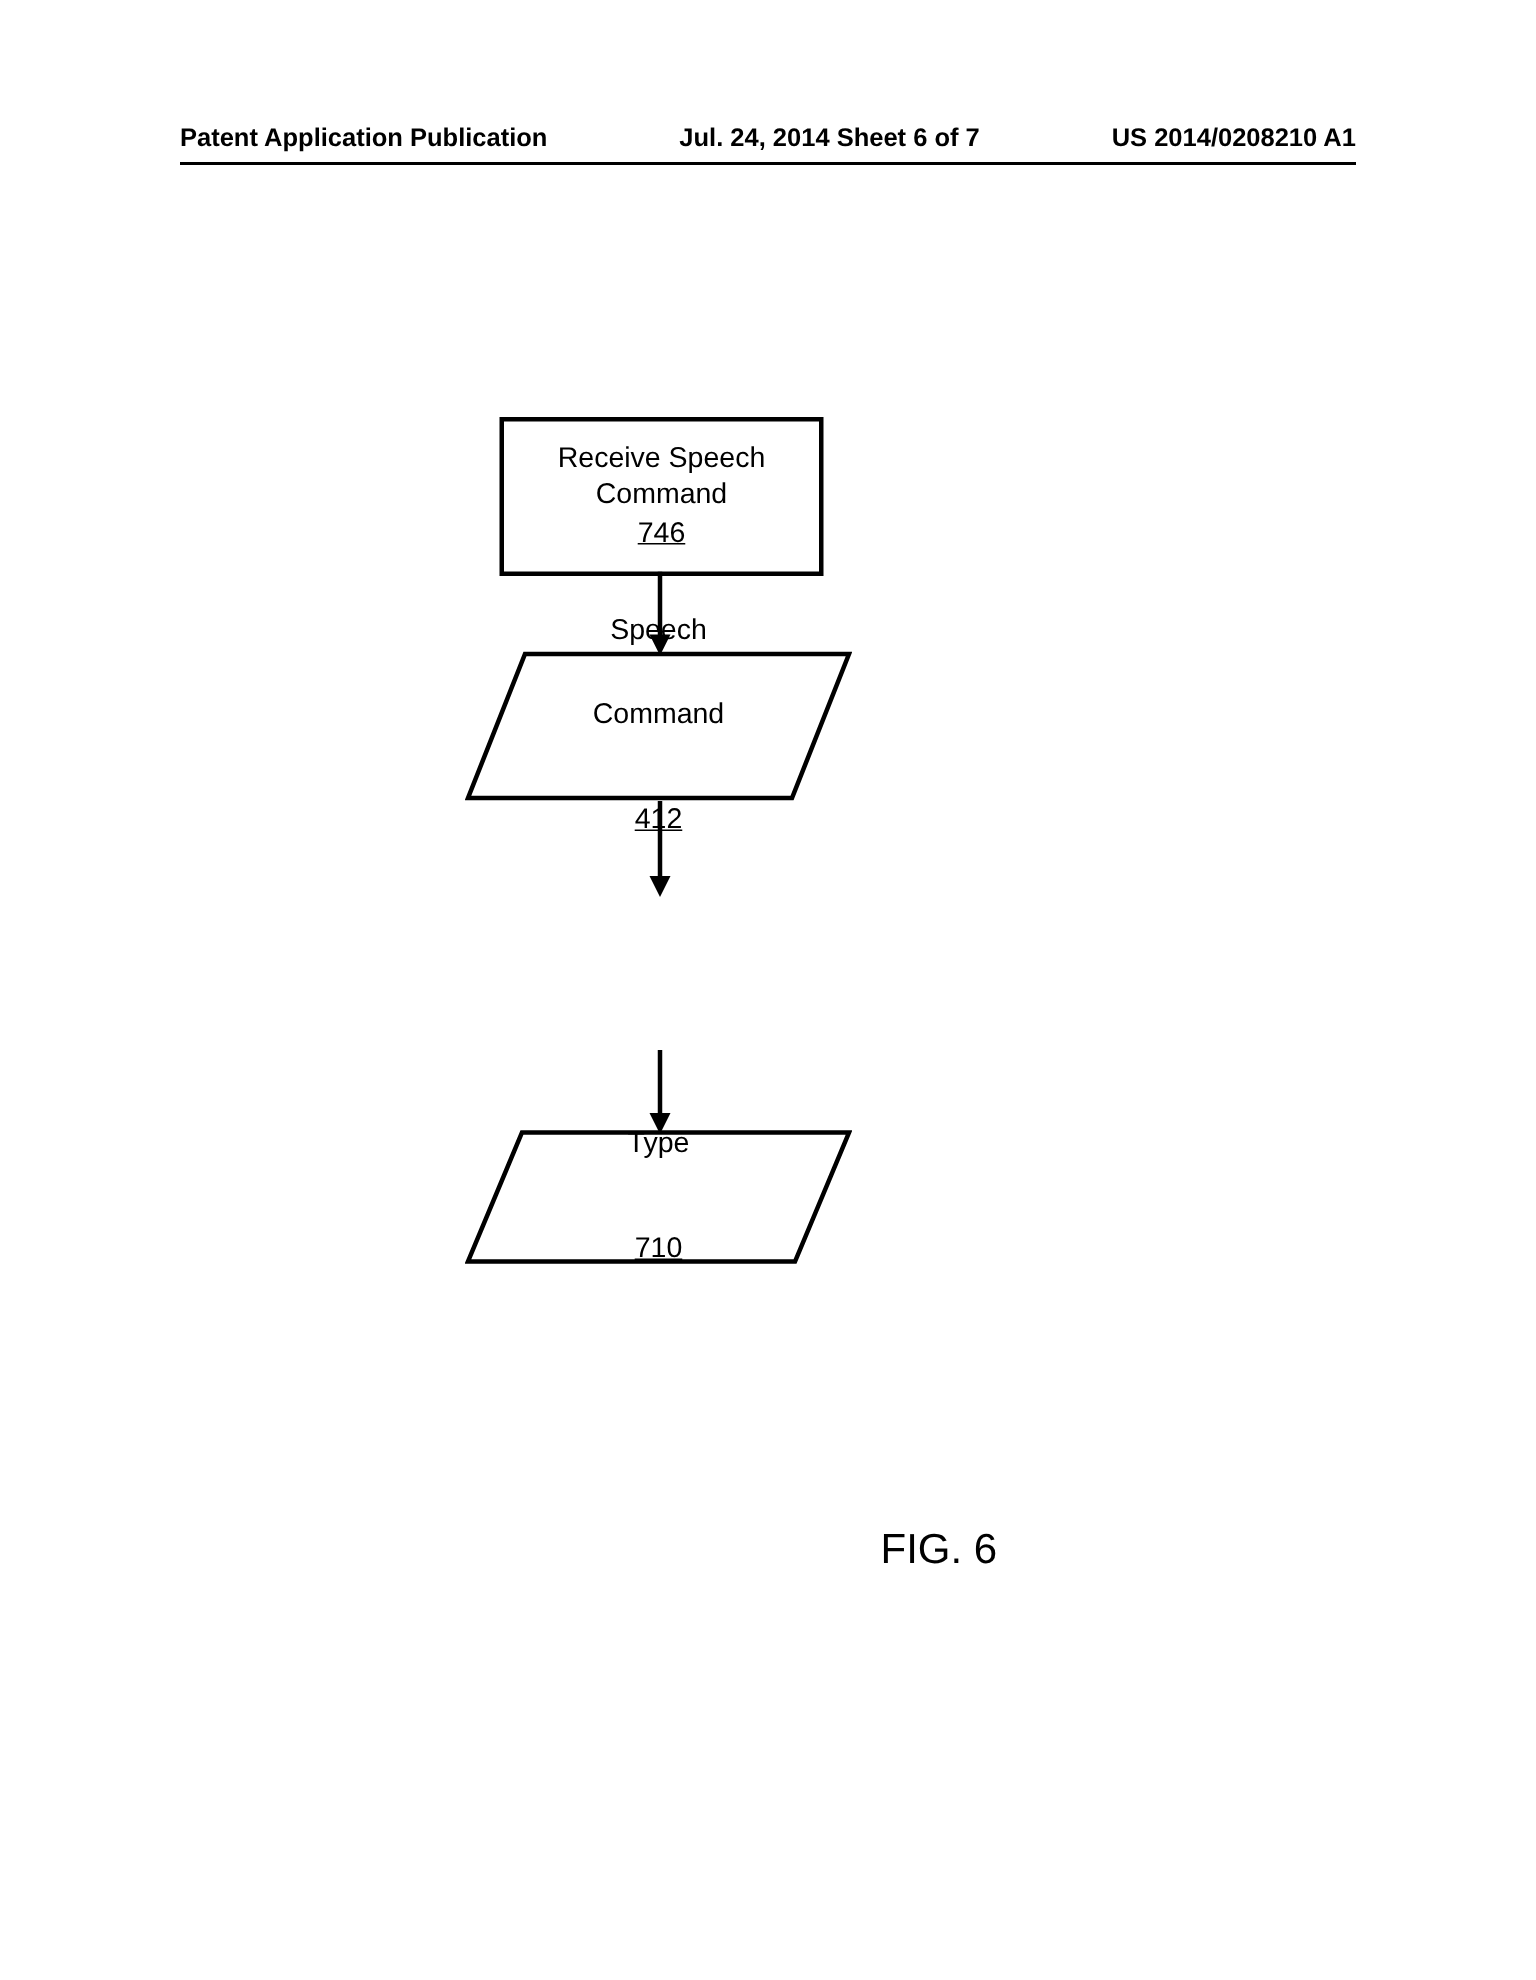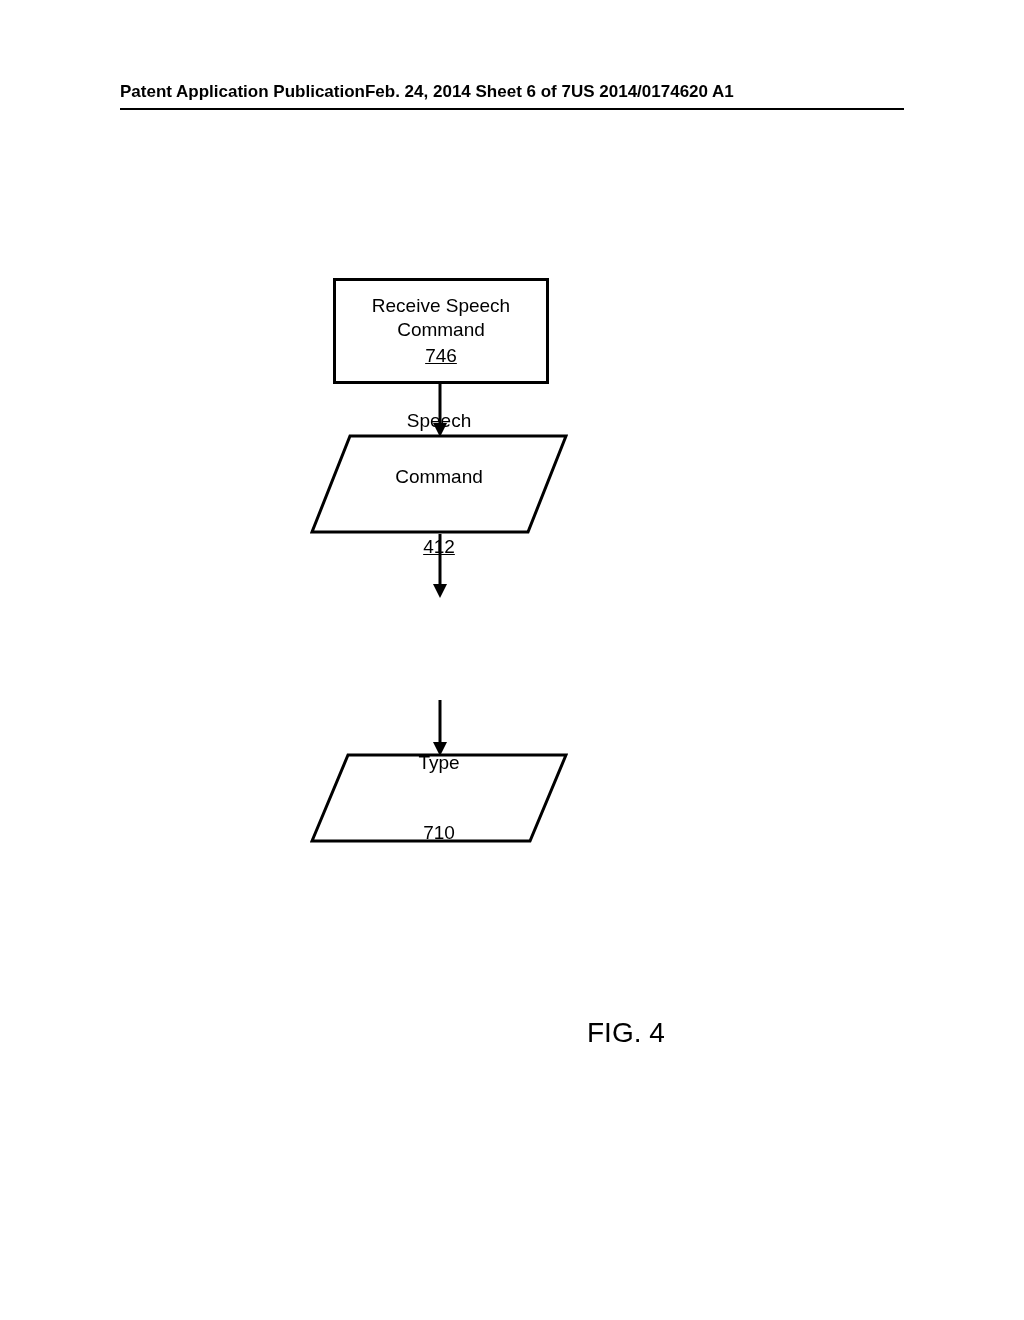--- a/index.html
+++ b/index.html
@@ -15,23 +15,24 @@
     position: relative;
     width: 1024px;
     height: 1320px;
   }
   .header {
     position: absolute;
     top: 82px;
     left: 120px;
     right: 120px;
     display: flex;
-    justify-content: flex-start;
+    justify-content: space-between;
     font-size: 17px;
     font-weight: bold;
+    gap: 32px;
   }
   .header-rule {
     position: absolute;
     top: 108px;
     left: 120px;
     right: 120px;
     border-top: 2px solid #000;
   }
   .diagram {
     position: absolute;
@@ -89,22 +90,22 @@
     font-family: Arial, Helvetica, sans-serif;
   }
 </style>
 </head>
 <body>
 
 <div class="page">
 
   <div class="header">
     <span>Patent Application Publication</span>
-    <span>Feb. 24, 2014  Sheet 6 of 7</span>
-    <span>US 2014/0174620 A1</span>
+    <span>Jul. 24, 2014  Sheet 6 of 7</span>
+    <span>US 2014/0208210 A1</span>
   </div>
   <div class="header-rule"></div>
 
   <div class="diagram">
 
     <div class="box" style="left:333px; top:278px; width:210px; height:100px;">
       <span>Receive Speech</span>
       <span>Command</span>
       <span class="ref">746</span>
     </div>
@@ -139,16 +140,16 @@
     <div class="parallelogram-wrap" style="left:310px; top:753px; width:258px; height:90px;">
       <svg class="parallelogram-svg" width="258" height="90">
         <polygon points="38,2 256,2 220,88 2,88" fill="#fff" stroke="#000" stroke-width="3"></polygon>
       </svg>
       <div class="parallelogram-text">
         <span>Type</span>
         <span class="ref">710</span>
       </div>
     </div>
 
-    <div class="fig-label" style="left:587px; top:1017px;">FIG. 4</div>
+    <div class="fig-label" style="left:587px; top:1017px;">FIG. 6</div>
 
   </div>
 </div>
 
 </body></html>

